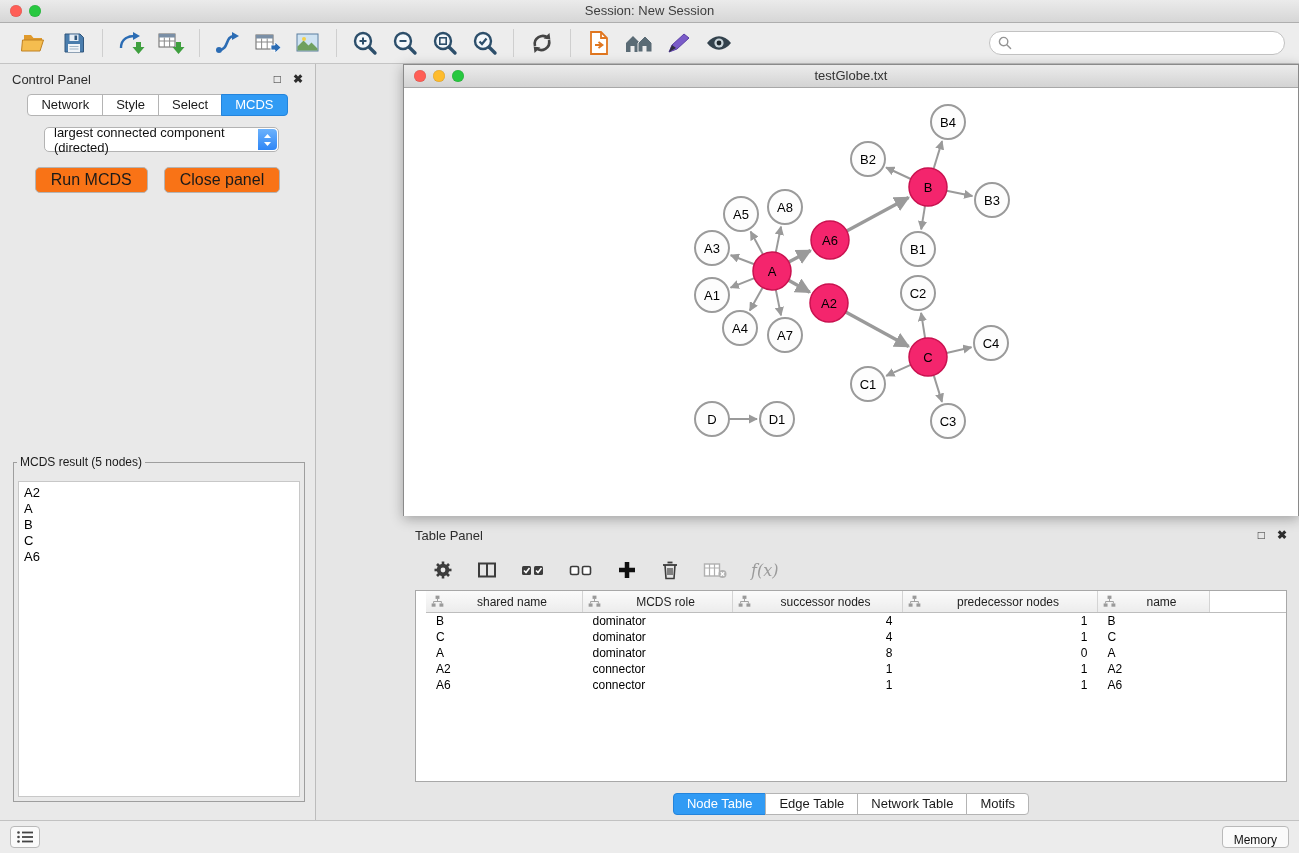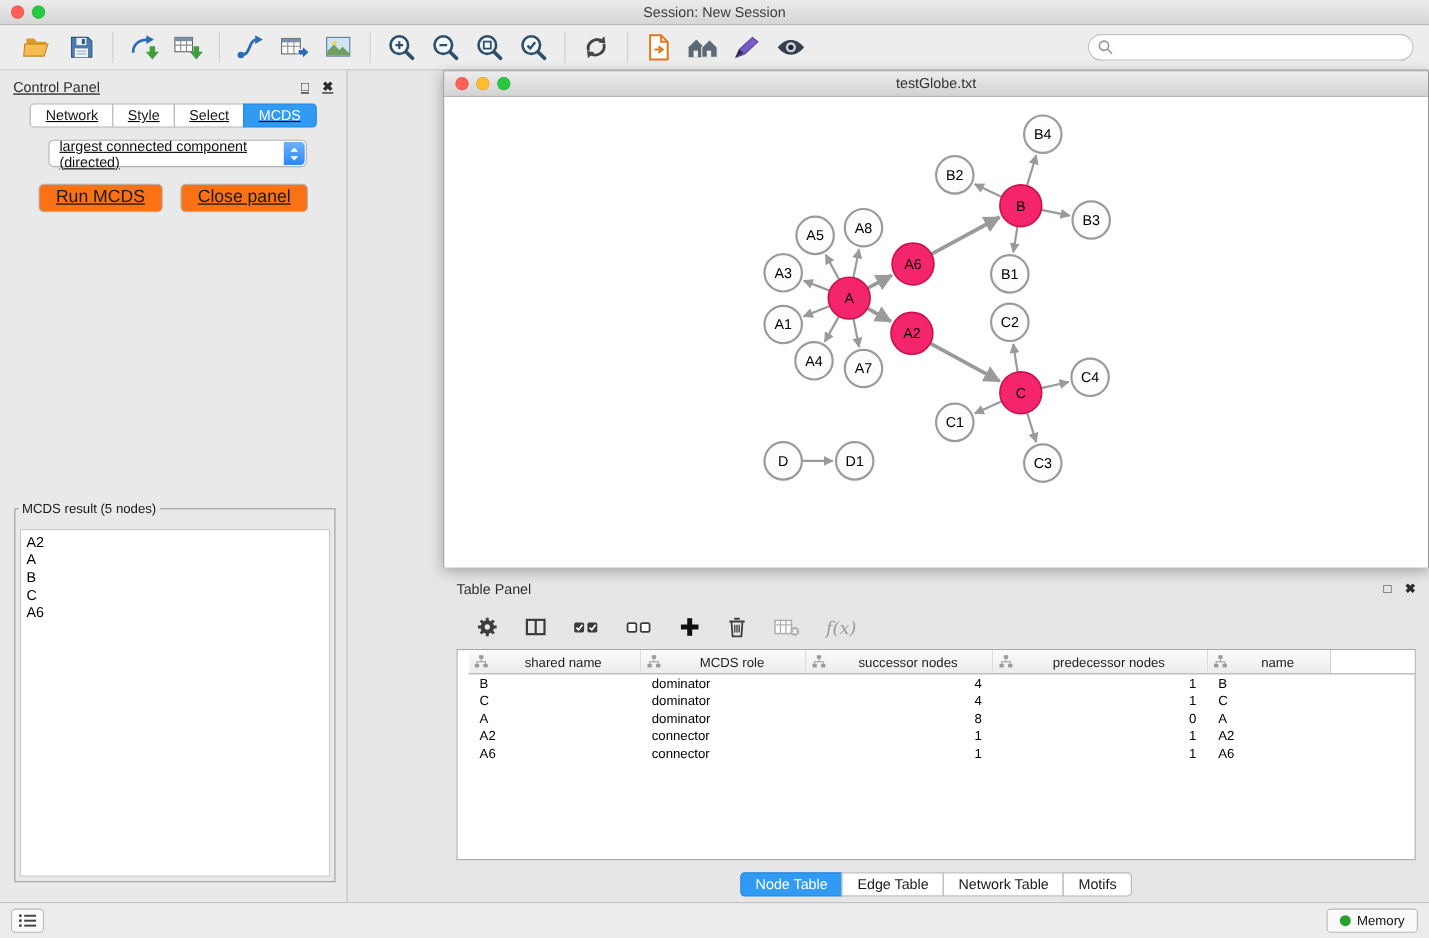--- a/index.html
+++ b/index.html
@@ -32,21 +32,21 @@
   
   .main { position:absolute; top:64px; left:0; width:1299px; height:756px; }
 
   .panel-header { height:30px; display:flex; align-items:center; padding:0 12px; font-size:13px; color:#2d2d2d; }
   .win-ctrls { margin-left:auto; display:flex; gap:12px; align-items:center; }
   .win-ctrl { font-size:12px; color:#2d2d2d; line-height:12px; }
   .win-ctrl.close { font-weight:bold; }
 
   
   .control-panel { position:absolute; left:0; top:0; width:316px; height:756px;
-    background:#e9e9e9; border-right:1px solid #bcbcbc; box-sizing:border-box;text-decoration:underline; }
+    background:#e9e9e9; border-right:1px solid #bcbcbc; box-sizing:border-box; }
   .seg-row { display:flex; justify-content:center; }
   .seg-tab { font-size:13px; line-height:20px; padding:0 13px; background:#fff;
     border:1px solid #b4b4b4; margin-left:-1px; color:#1a1a1a; white-space:nowrap; }
   .seg-tab:first-child { border-radius:4px 0 0 4px; margin-left:0; }
   .seg-tab:last-child { border-radius:0 4px 4px 0; }
   .seg-tab.active { background:#319bf4; border-color:#2484db; color:#fff; }
   .opt-label { margin-top:25px; text-align:center; font-size:13px; color:#0a0a0a; }
   .combo { position:relative; margin:11px 36px 0 44px; height:25px; background:#fff;
     border:1px solid #b3b3b3; border-radius:5px; display:flex; align-items:center;
     padding-left:9px; box-sizing:border-box; font-size:13px; color:#111; }
@@ -87,21 +87,21 @@
   .node-table td { height:16px; padding:0 10px; color:#000; white-space:nowrap; overflow:hidden; }
   .node-table td.num { text-align:right; }
   .tp-tabs { margin-top:11px; }
 
   
   .statusbar { position:absolute; left:0; right:0; bottom:0; height:33px; background:#ececec;
     border-top:1px solid #c2c2c2; display:flex; align-items:center; padding:0 10px; box-sizing:border-box; }
   .menu-btn { width:30px; height:22px; background:#fafafa; border:1px solid #b9b9b9; border-radius:4px;
     display:flex; align-items:center; justify-content:center; }
   .memory-btn { margin-left:auto; height:22px; background:#fafafa; border:1px solid #b9b9b9; border-radius:4px;
-    display:flex; align-items:center; gap:6px; padding:0 11px; font-size:12px; color:#111; font-family:inherit; }
+    display:flex; align-items:center; gap:6px; padding:0 11px; font-size:12px; color:#111; font-family:inherit;flex-direction:column; }
   .memory-dot { width:10px; height:10px; border-radius:50%; background:#2da12d; }
 </style>
 </head>
 <body>
 
 <div class="app">
 
   <div class="titlebar">
     <div class="traffic">
       <span class="light red"></span>

